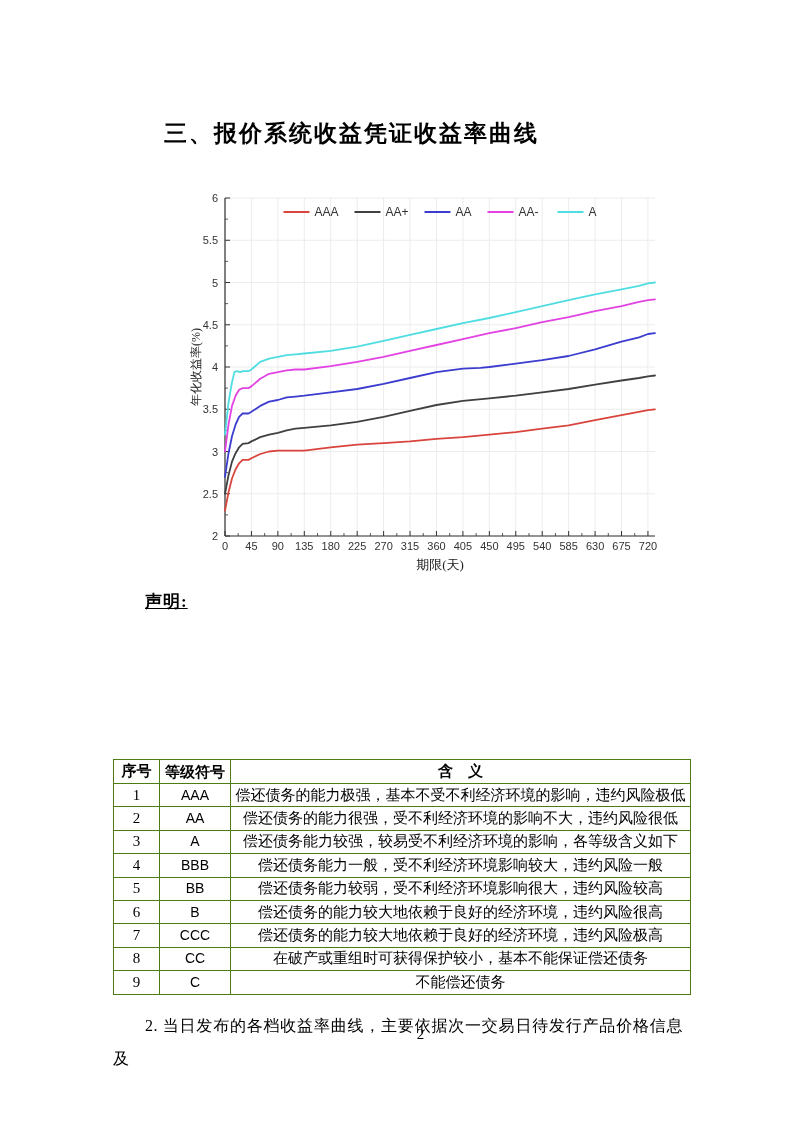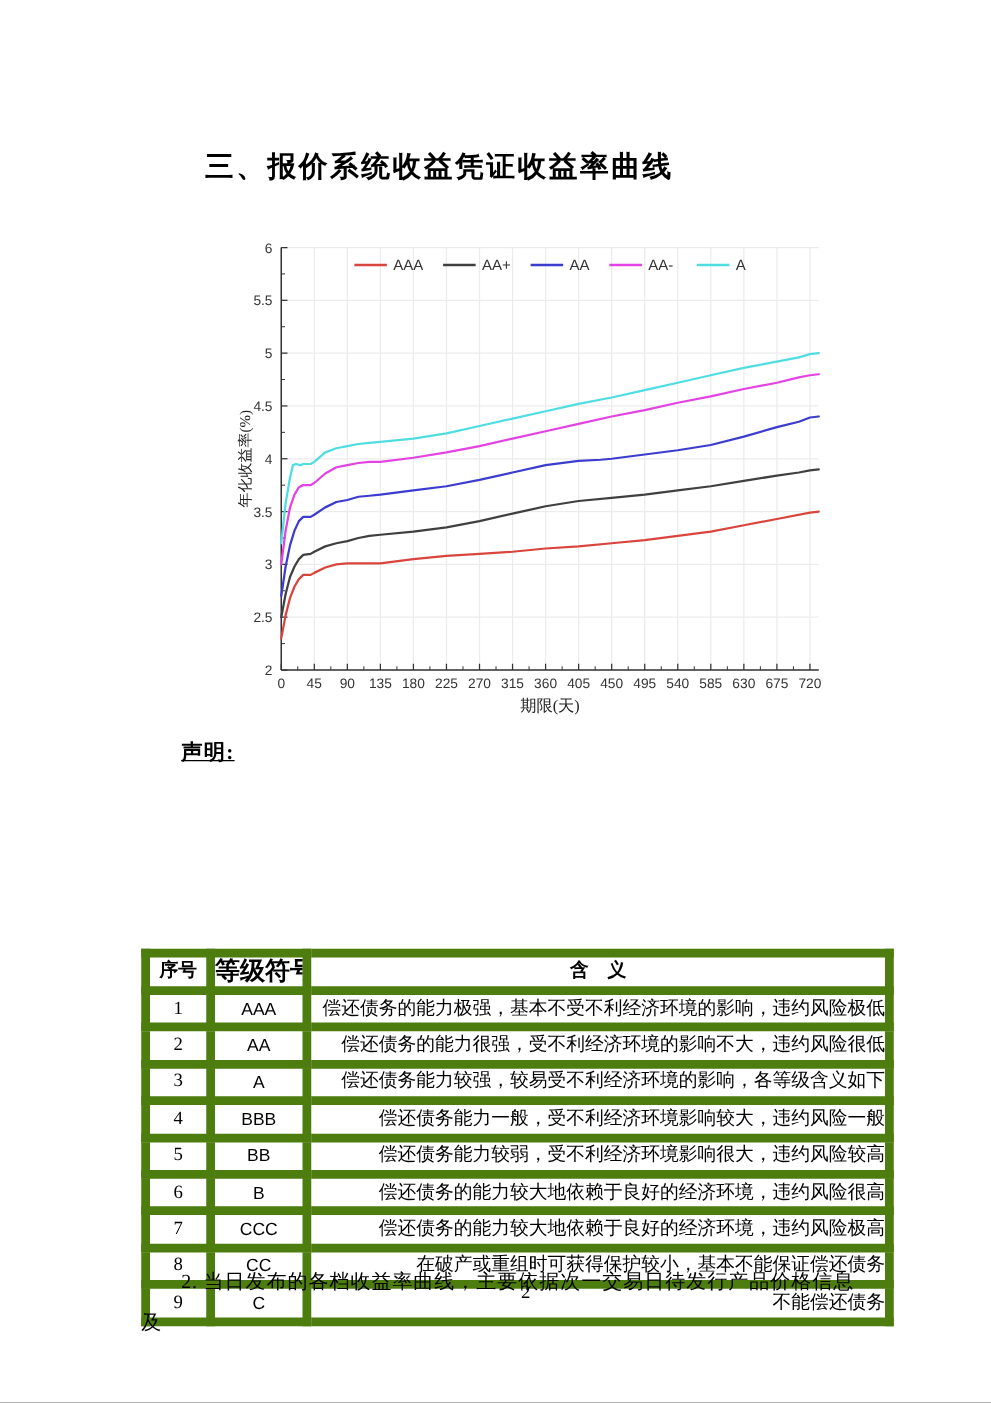--- a/index.html
+++ b/index.html
@@ -34,33 +34,33 @@
   .para1{top:619px;}
   .para2{top:993px;}
   .rating-table{
     position:absolute;left:113px;top:759px;
     border-collapse:collapse;
     font-size:15px;
     width:574px;
     table-layout:fixed;
   }
   .rating-table th,.rating-table td{
-    border:7px solid #4d7c0f;
+    border:1px solid #4d7c0f;
     height:22.4px;
     padding:0;
     line-height:21px;
     font-weight:normal;
     overflow:hidden;
     white-space:nowrap;
   }
   .rating-table th{font-weight:bold;text-align:center;height:23px;}
   .col-no{width:45px;text-align:center;}
   .col-sym{width:70px;text-align:center;font-family:"Liberation Sans",sans-serif;font-size:14px;}
-  .col-meaning{width:459px;text-align:right;padding-left:5px;}
-  .rating-table th.col-sym{font-family:Liberation Serif, serif;font-size:20px;}
+  .col-meaning{width:459px;text-align:center;padding-left:5px;}
+  .rating-table th.col-sym{font-family:Liberation Sans, sans-serif;font-size:15px;}
   .page-number{
     position:absolute;left:0;top:1026px;width:100%;
     text-align:center;font-size:15px;
   }
   svg text{font-family:"Liberation Sans","DejaVu Sans",sans-serif;}
   svg text.cjk{font-family:"Liberation Serif","DejaVu Serif",serif;}
 </style>
 </head>
 <body>
 

